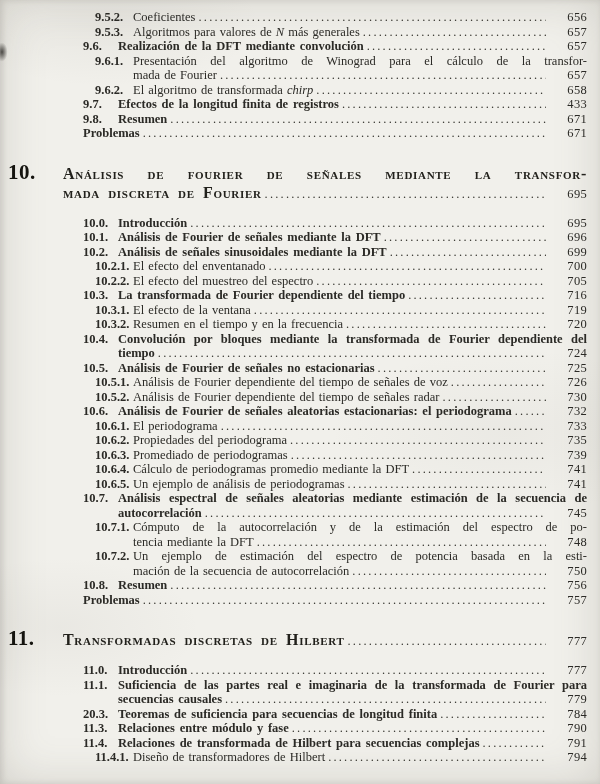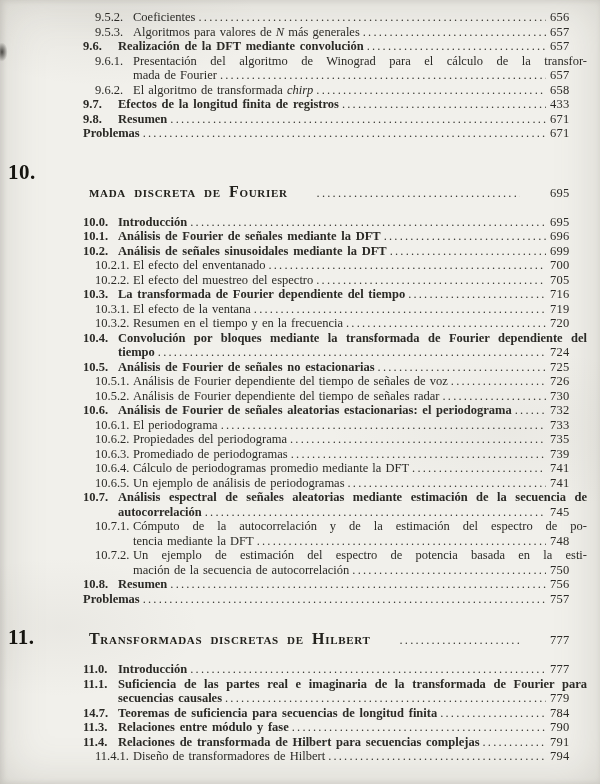--- a/index.html
+++ b/index.html
@@ -25,36 +25,36 @@
   .smudge{
     position:absolute;left:-5px;top:40px;width:14px;height:24px;
     background:radial-gradient(closest-side, rgba(40,38,34,0.8), rgba(40,38,34,0) 80%);
   }
   .row{
     display:flex;align-items:baseline;
     padding-right:13px;
     font-size:12.5px;line-height:14.5px;
     word-spacing:1px;
   }
-  .num{flex:none;display:inline-block;}
+  .num{flex:none;display:inline-block;font-weight:bold;}
   .txt{flex:none;white-space:nowrap;}
   .txt.just{flex:1 1 auto;white-space:normal;text-align:justify;text-align-last:justify;}
   .dots{flex:1 1 auto;overflow:hidden;white-space:nowrap;margin:0 4px 0 3px;
         font-weight:normal;font-variant:normal;font-size:12.5px;color:#3a3933;}
   .dots::after{content:"..............................................................................................................................................................................................................";letter-spacing:2.2px;}
-  .pg{flex:none;width:37px;font-weight:normal;font-variant:normal;
+  .pg{flex:none;width:37px;text-align:right;font-weight:normal;font-variant:normal;
       font-size:12.5px;letter-spacing:0.3px;}
   
   .sec{padding-left:83px;font-weight:bold;word-spacing:1.6px;}
   .sec .num{width:35px;}
   
   .sub{padding-left:95px;}
   .sub .num{width:38px;}
   
-  .chapter{padding-left:8px;font-size:16px;line-height:19px;gap:26px;}
+  .chapter{padding-left:8px;font-size:16px;line-height:19px;}
   .chapter .num{width:55px;font-size:21px;font-weight:bold;color:#15140f;
                 letter-spacing:0.5px;}
   .chapter .txt{font-variant:small-caps;font-weight:bold;letter-spacing:0.7px;
                 word-spacing:3.5px;color:#22211c;}
   .m-top{margin-top:22px;}
   .m-bot{margin-bottom:12px;}
   i{font-style:italic;}
 </style>
 </head>
 <body>
@@ -108,20 +108,21 @@
         <span class="dots"></span>
         <span class="pg">671</span>
       </div>
       <div class="row sec">
         <span class="txt"><span>Problemas</span></span>
         <span class="dots"></span>
         <span class="pg">671</span>
       </div>
       <div class="row chapter m-top">
         <span class="num">10.</span>
+        <span class="txt just"><span>Análisis de fourier de señales mediante la transfor-</span></span>
       </div>
       <div class="row chapter m-bot">
         <span class="num"></span>
         <span class="txt"><span>mada discreta de Fourier</span></span>
         <span class="dots"></span>
         <span class="pg">695</span>
       </div>
       <div class="row sec">
         <span class="num">10.0.</span>
         <span class="txt"><span>Introducción</span></span>
@@ -291,21 +292,21 @@
         <span class="num">11.1.</span>
         <span class="txt just"><span>Suficiencia de las partes real e imaginaria de la transformada de Fourier para</span></span>
       </div>
       <div class="row sec">
         <span class="num"></span>
         <span class="txt"><span>secuencias causales</span></span>
         <span class="dots"></span>
         <span class="pg">779</span>
       </div>
       <div class="row sec">
-        <span class="num">14.7.</span>
+        <span class="num">20.3.</span>
         <span class="txt"><span>Teoremas de suficiencia para secuencias de longitud finita</span></span>
         <span class="dots"></span>
         <span class="pg">784</span>
       </div>
       <div class="row sec">
         <span class="num">11.3.</span>
         <span class="txt"><span>Relaciones entre módulo y fase</span></span>
         <span class="dots"></span>
         <span class="pg">790</span>
       </div>

